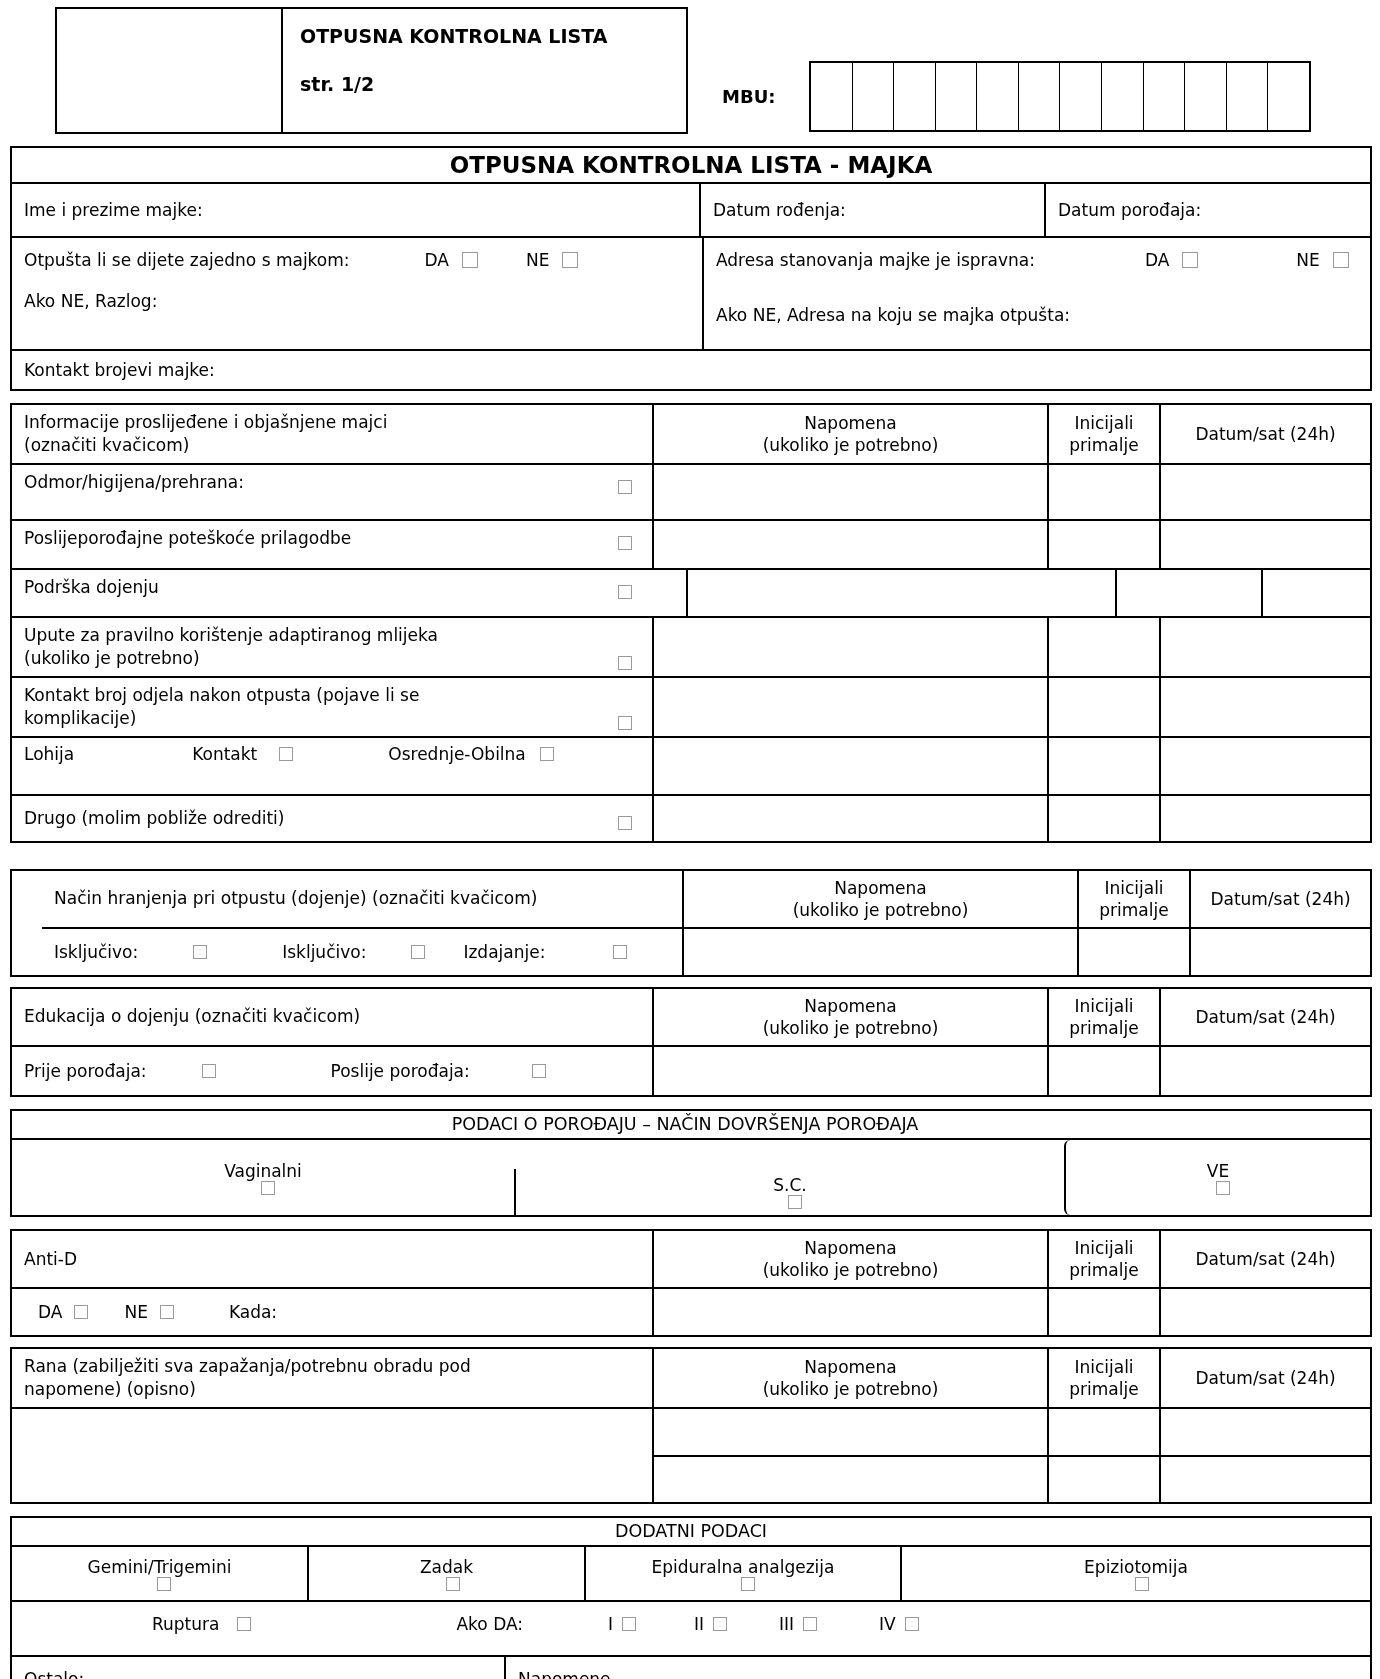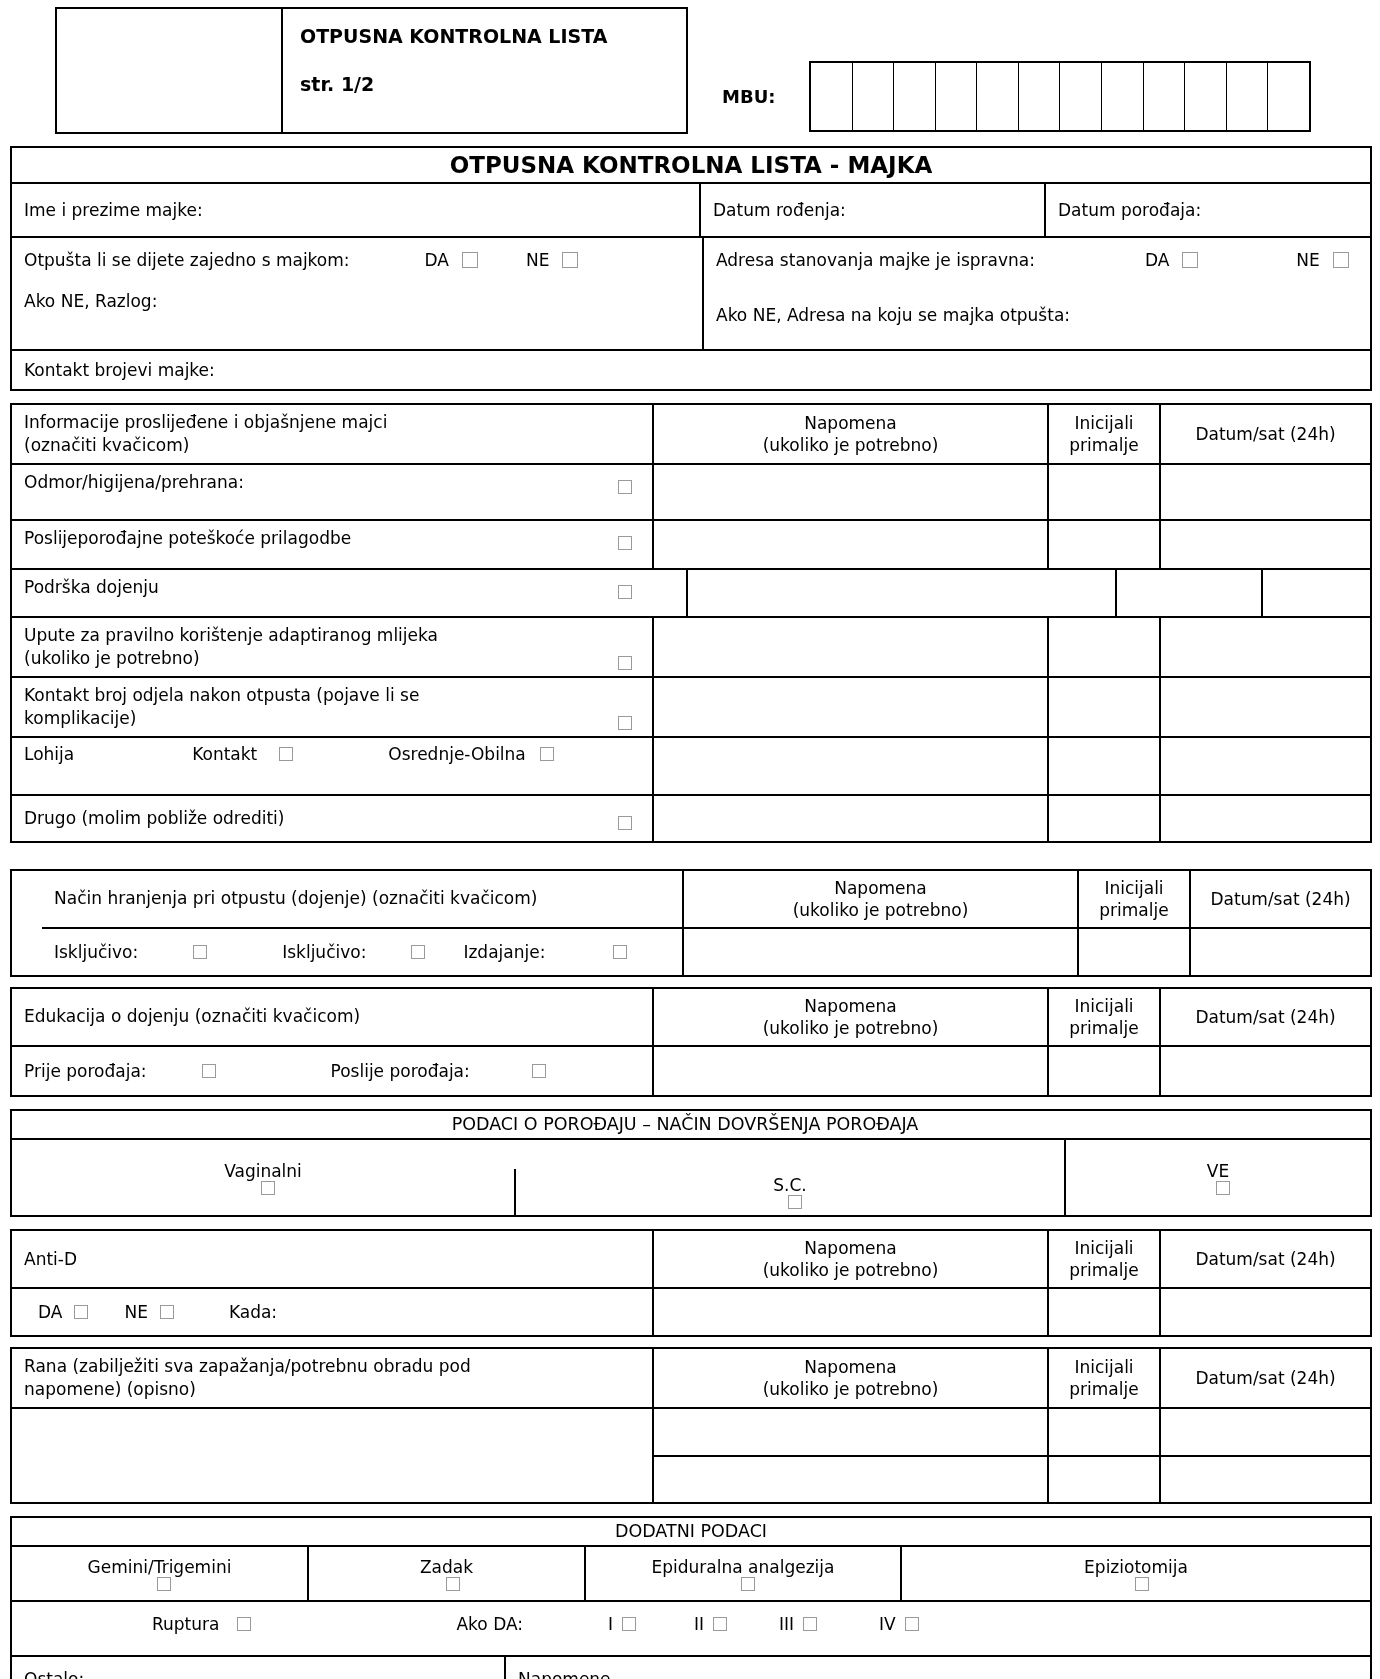--- a/index.html
+++ b/index.html
@@ -29,21 +29,21 @@
 
   .big-title{font-weight:bold;font-size:23px;text-align:center;padding:4px 0 5px 0;}
   .mid-title{font-size:17.5px;text-align:center;padding:3px 0 4px 0;}
 
   
   .c-w1{width:640px;}  .c-w2{width:395px;}  .c-w3{width:112px;}  .c-w4{flex:1;}
   
   .c-m1{width:687px;}  .c-m2{width:345px;}  .c-m3{flex:1;}
   .c-d1{width:690px;}  .c-d2{flex:1;}
   
-  .c-p1{width:502px;}  .c-p2{width:550px;margin-top:29px;}  .c-p3{flex:1;}
+  .c-p1{width:502px;}  .c-p2{width:550px;margin-top:29px;}  .c-p3{flex:1;border-radius:6px;}
   
   .c-a1{width:295px;}  .c-a2{width:277px;}  .c-a3{width:316px;}  .c-a4{flex:1;}
   .c-o1{width:492px;}  .c-o2{flex:1;}
 
   .colhead{display:flex;flex-direction:column;justify-content:center;text-align:center;line-height:1.3;}
   .colhead-left{display:flex;flex-direction:column;justify-content:center;text-align:left;line-height:1.35;}
 
   .cb{display:inline-block;width:14px;height:14px;border:1.5px solid #9a9a9a;background:#fff;vertical-align:-2px;box-sizing:border-box;}
   .cb-lg{width:16px;height:16px;}
 

